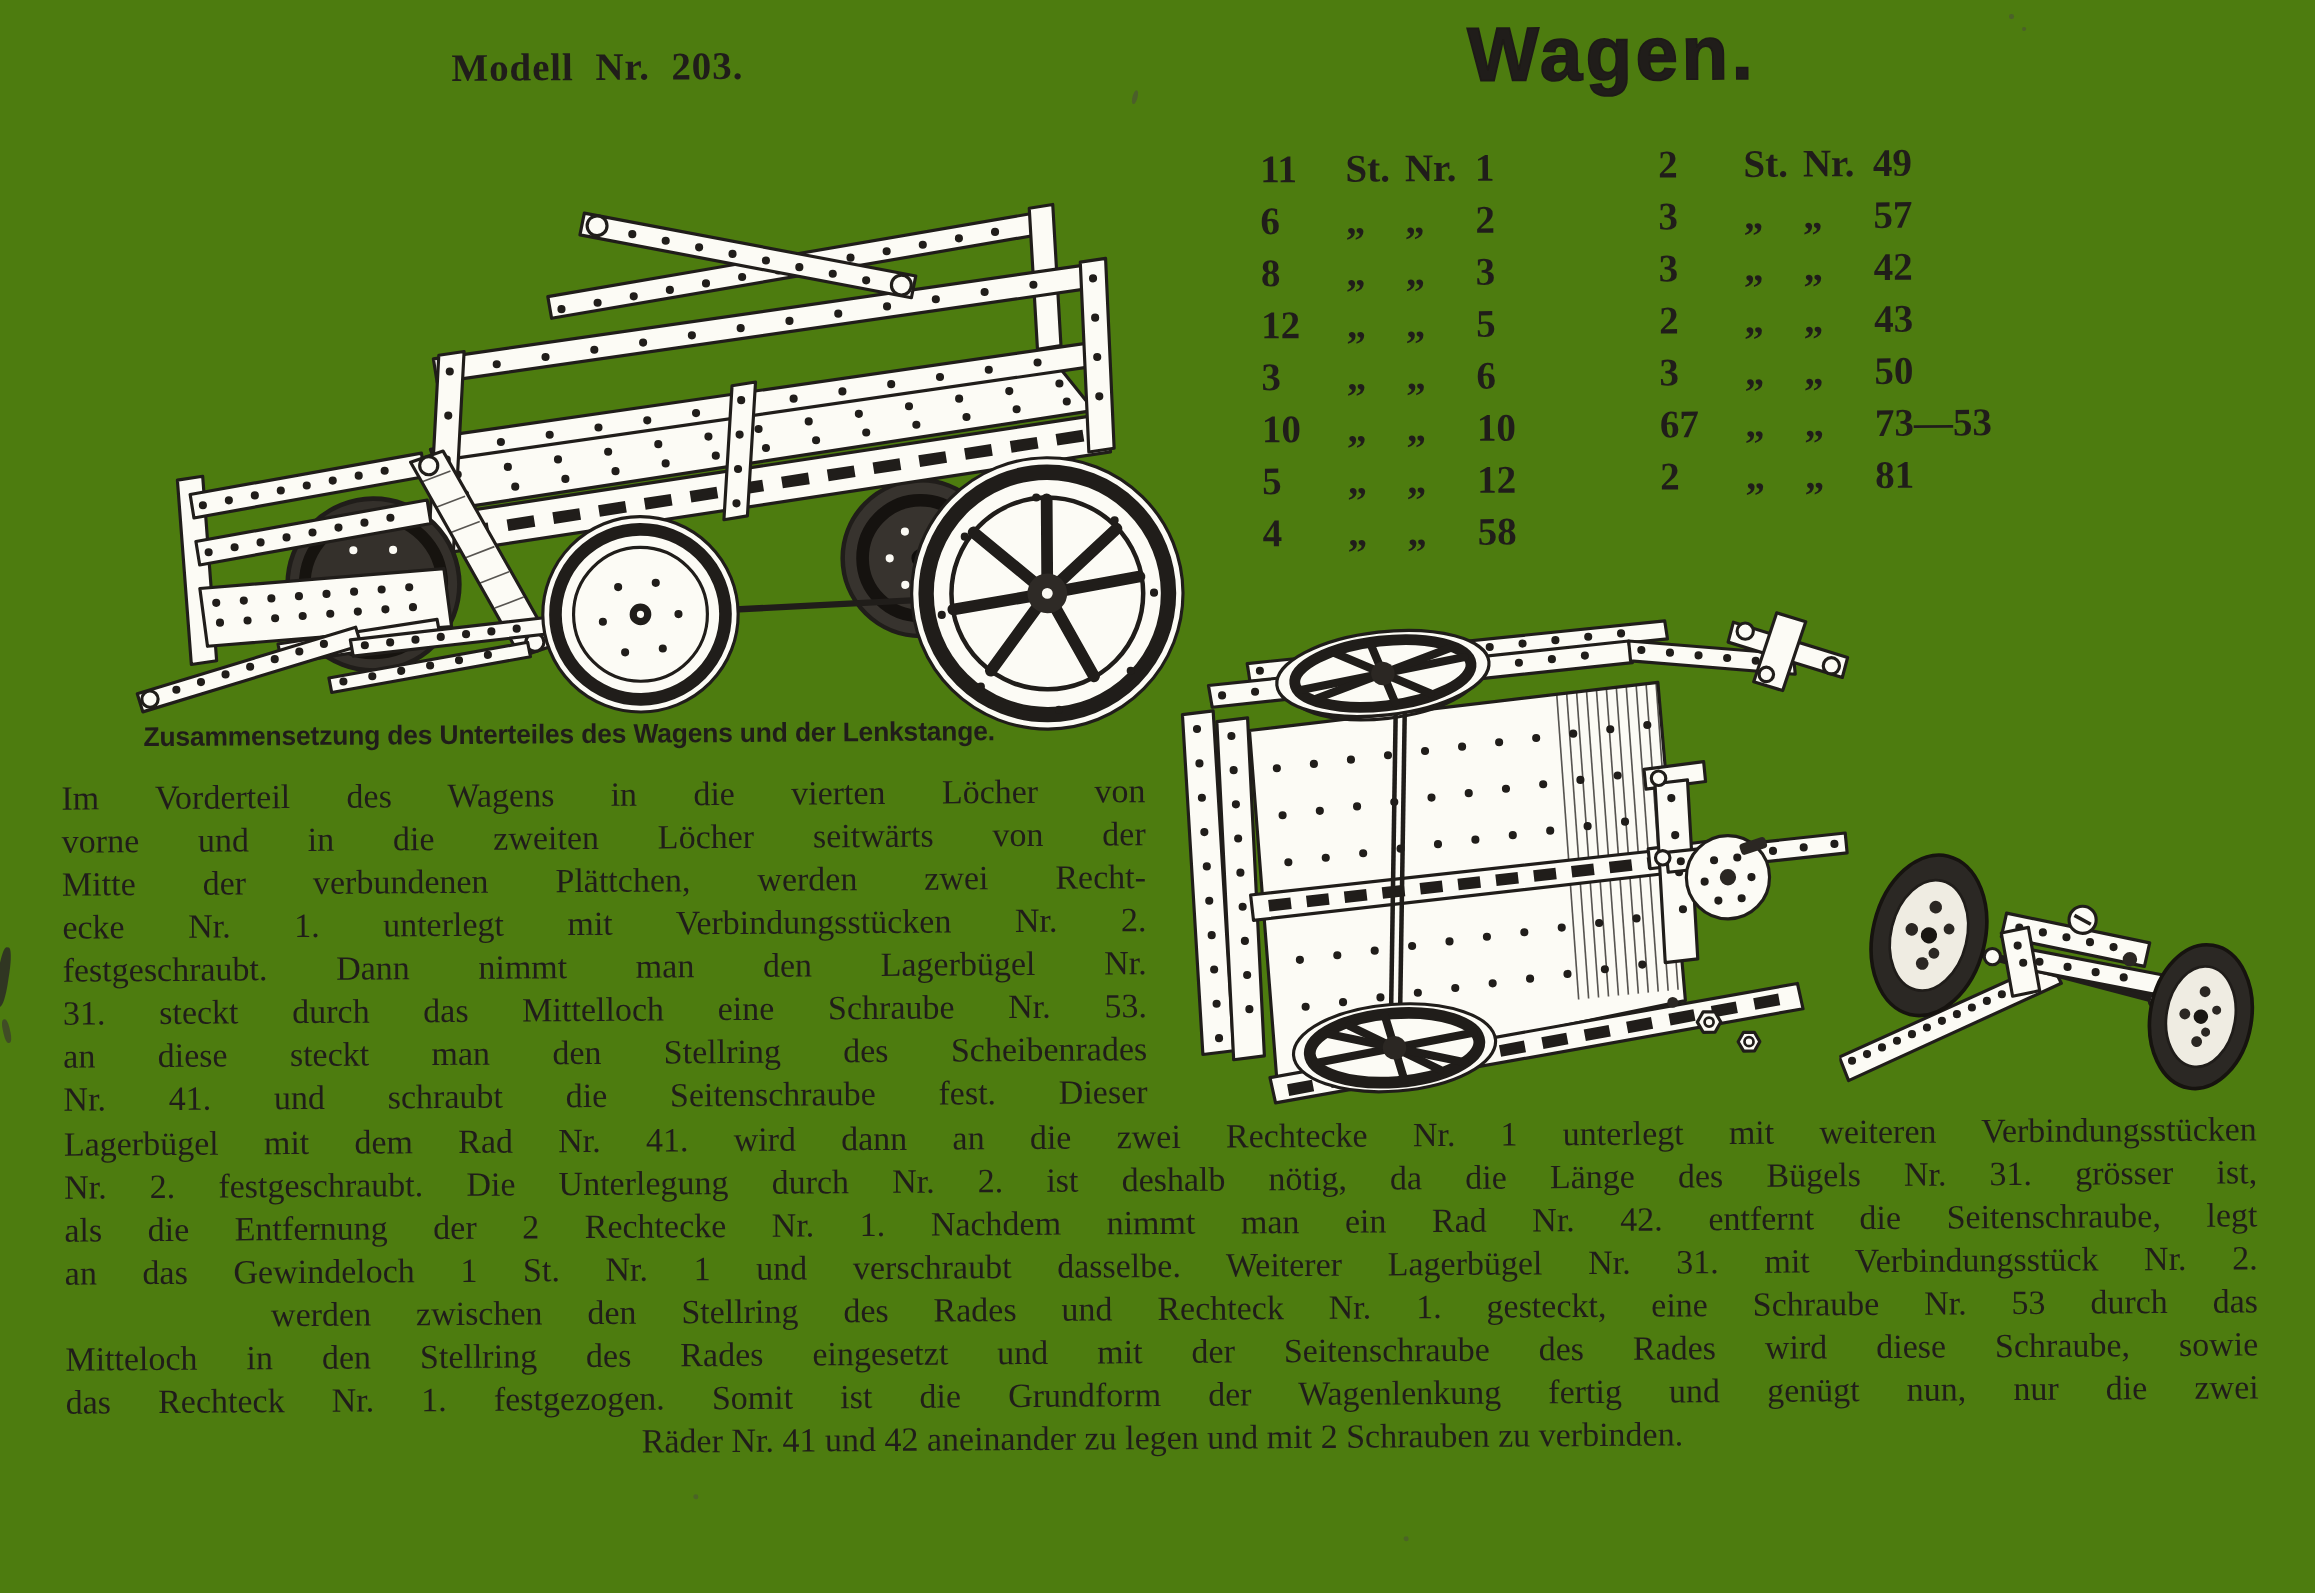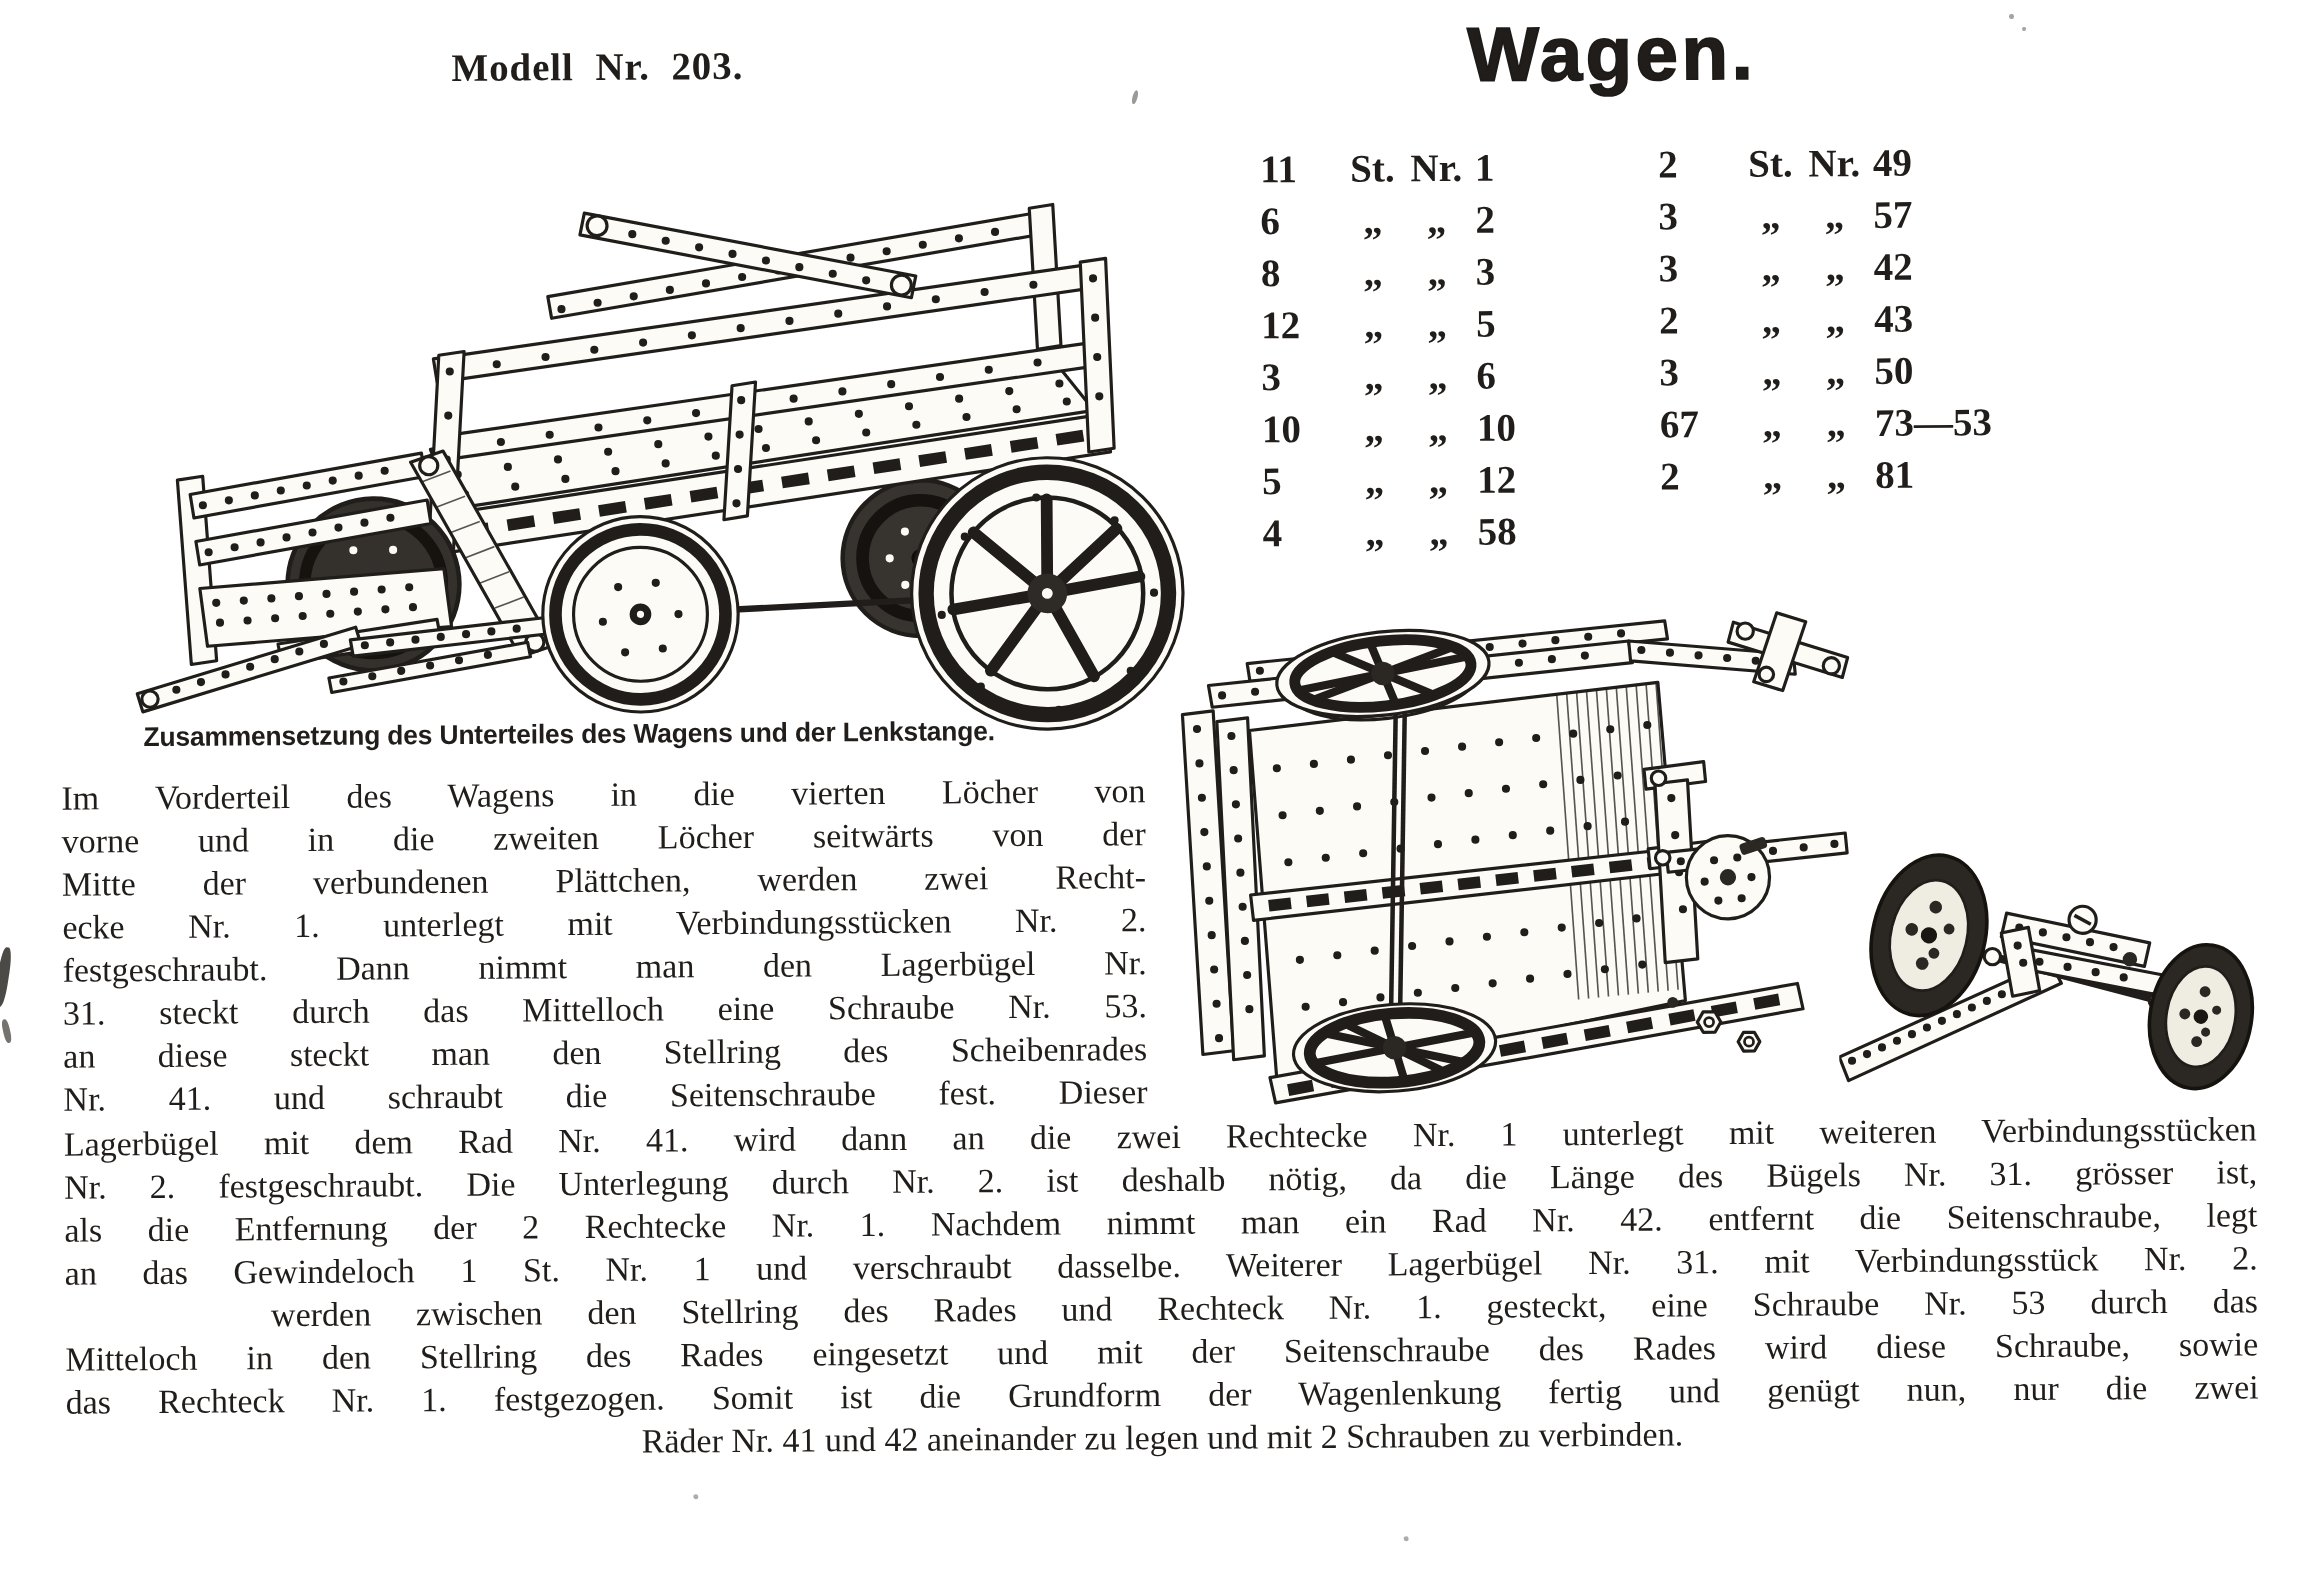--- a/index.html
+++ b/index.html
@@ -1,19 +1,19 @@
 <!DOCTYPE html>
 <html style="font-size:14.5px"><head>
 <meta charset="utf-8">
 <style>
   html,body{margin:0;padding:0;background:#e8e6e0;}
   .page{
     position:relative;
     width:2316px;height:1594px;
-    background:#ffffff;
+    background:#4d7c0f;
     overflow:hidden;
     color:#201d1a;
     font-family:"Liberation Serif", serif;
   }
   .skew{position:absolute;inset:0;transform:rotate(-0.4deg);transform-origin:50% 55%;}
 
   
   .model-label{
     position:absolute;left:457px;top:40px;
     font:700 39px "Liberation Serif", serif;
@@ -25,21 +25,21 @@
     letter-spacing:3.6px;
     -webkit-text-stroke:1.8px #1d1a17;
   }
 
   
   .parts{position:absolute;font:700 39px "Liberation Serif", serif;}
   .parts-left{left:1265px;top:143px;}
   .parts-right{left:1663px;top:141px;}
   .prow{display:grid;grid-template-columns:80px 54px 63px auto;column-gap:5.4px;height:52px;align-items:center;}
   .prow .qty{text-align:left;}
-  .prow .unit,.prow .nr{text-align:center;}
+  .prow .unit,.prow .nr{text-align:left;}
   .prow .num{text-align:left;padding-left:1.8px;}
 
   
   .caption{
     position:absolute;left:86px;top:715px;width:988px;
     font:700 27px "Liberation Sans", sans-serif;
     text-align:center;letter-spacing:-0.2px;
     transform:scaleX(.98);transform-origin:left center;
   }
   .body-narrow{position:absolute;left:62px;top:769px;width:1084px;}

